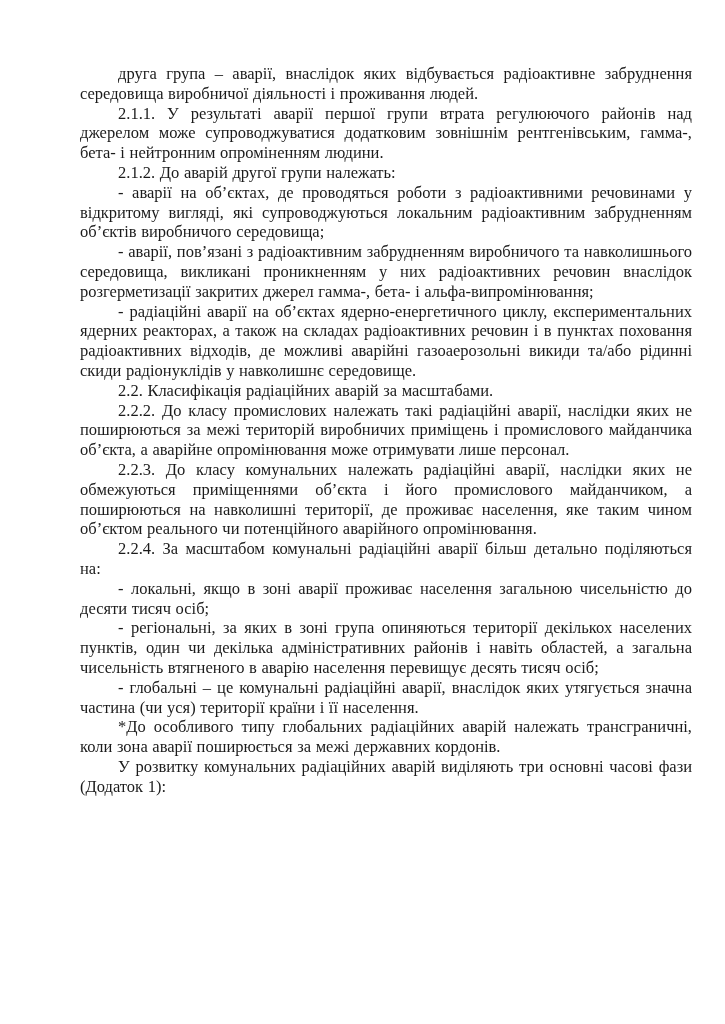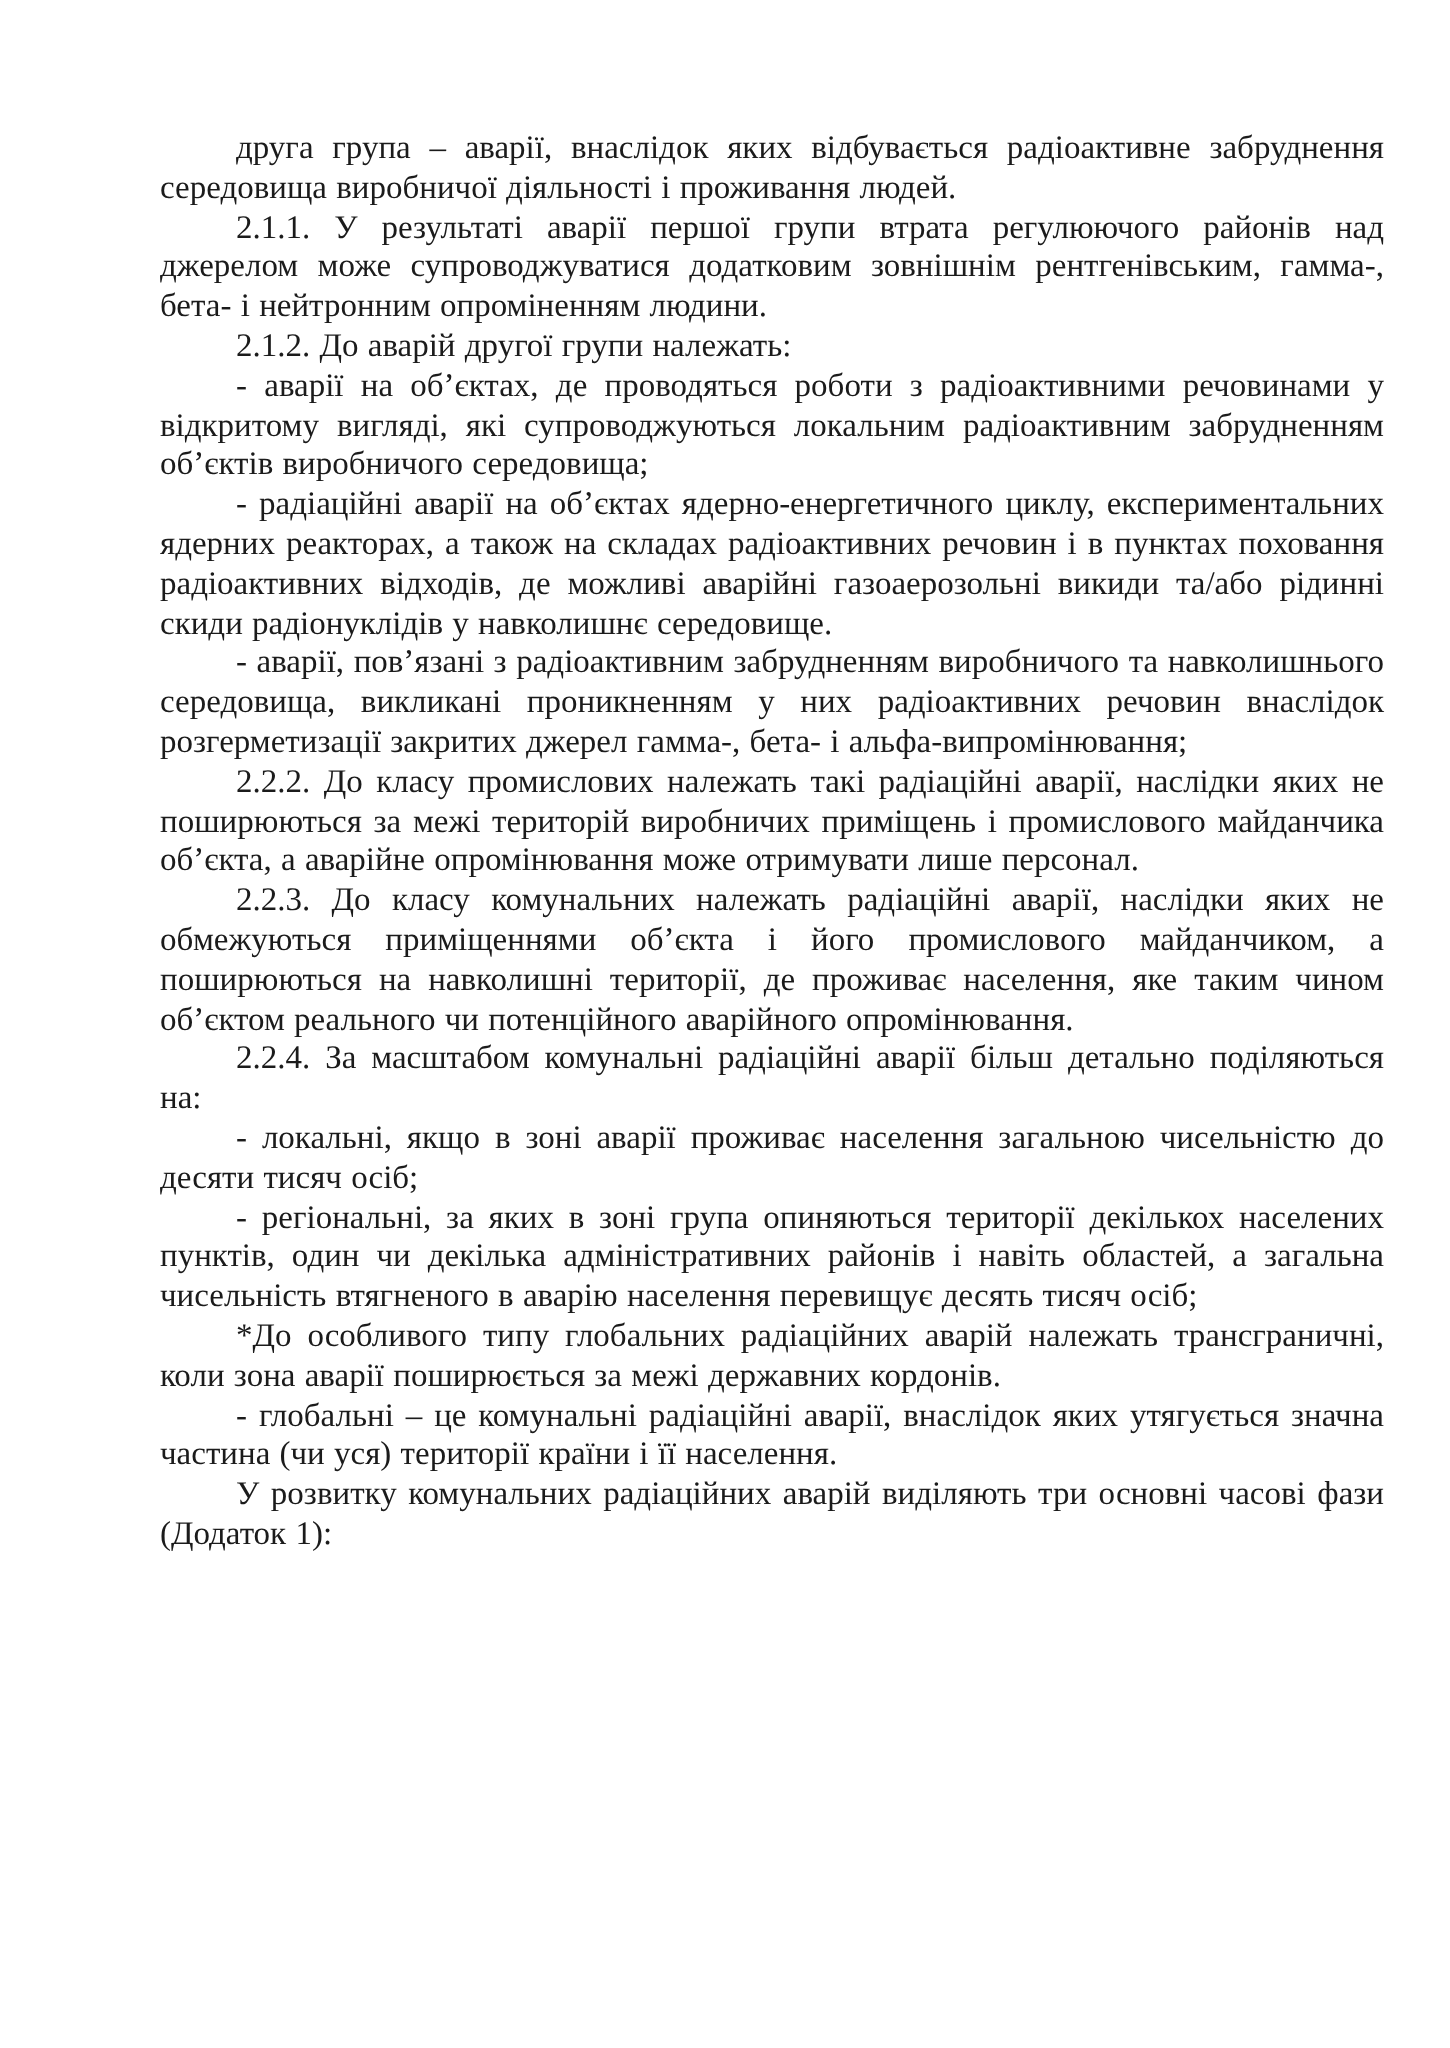--- a/index.html
+++ b/index.html
@@ -31,23 +31,24 @@
   }
 </style>
 </head>
 <body>
 
 <div class="page">
   <p class="para">друга група – аварії, внаслідок яких відбувається радіоактивне забруднення середовища виробничої діяльності і проживання людей.</p>
   <p class="para">2.1.1. У результаті аварії першої групи втрата регулюючого районів над джерелом може супроводжуватися додатковим зовнішнім рентгенівським, гамма-, бета- і нейтронним опроміненням людини.</p>
   <p class="para">2.1.2. До аварій другої групи належать:</p>
   <p class="para">- аварії на об’єктах, де проводяться роботи з радіоактивними речовинами у відкритому вигляді, які супроводжуються локальним радіоактивним забрудненням об’єктів виробничого середовища;</p>
+  <p class="para">- аварії, пов’язані з радіоактивним забрудненням виробничого та навколишнього середовища, викликані проникненням у них радіоактивних речовин внаслідок розгерметизації закритих джерел гамма-, бета- і альфа-випромінювання;</p>
   <p class="para">- радіаційні аварії на об’єктах ядерно-енергетичного циклу, експериментальних ядерних реакторах, а також на складах радіоактивних речовин і в пунктах поховання радіоактивних відходів, де можливі аварійні газоаерозольні викиди та/або рідинні скиди радіонуклідів у навколишнє середовище.</p>
-  <p class="para">- аварії, пов’язані з радіоактивним забрудненням виробничого та навколишнього середовища, викликані проникненням у них радіоактивних речовин внаслідок розгерметизації закритих джерел гамма-, бета- і альфа-випромінювання;</p>
+  <p class="para">2.2. Класифікація радіаційних аварій за масштабами.</p>
   <p class="para">2.2.2. До класу промислових належать такі радіаційні аварії, наслідки яких не поширюються за межі територій виробничих приміщень і промислового майданчика об’єкта, а аварійне опромінювання може отримувати лише персонал.</p>
   <p class="para">2.2.3.  До класу комунальних належать радіаційні аварії, наслідки яких не обмежуються приміщеннями об’єкта і його промислового майданчиком, а поширюються на навколишні території, де проживає населення, яке таким чином об’єктом реального чи потенційного аварійного опромінювання.</p>
   <p class="para">2.2.4.  За масштабом комунальні радіаційні аварії більш детально поділяються на:</p>
   <p class="para">- локальні, якщо в зоні аварії проживає населення загальною чисельністю до десяти тисяч осіб;</p>
   <p class="para">- регіональні, за яких в зоні група опиняються території декількох населених пунктів, один чи декілька адміністративних районів і навіть областей, а загальна чисельність втягненого в аварію населення перевищує десять тисяч осіб;</p>
+  <p class="para">- глобальні – це комунальні радіаційні аварії, внаслідок яких утягується значна частина (чи уся) території країни і її населення.</p>
   <p class="para">*До особливого типу глобальних радіаційних аварій належать трансграничні, коли зона аварії поширюється за межі державних кордонів.</p>
-  <p class="para">- глобальні – це комунальні радіаційні аварії, внаслідок яких утягується значна частина (чи уся) території країни і її населення.</p>
   <p class="para">У розвитку комунальних радіаційних аварій виділяють три основні часові фази (Додаток 1):</p>
 </div>
 
 </body></html>

